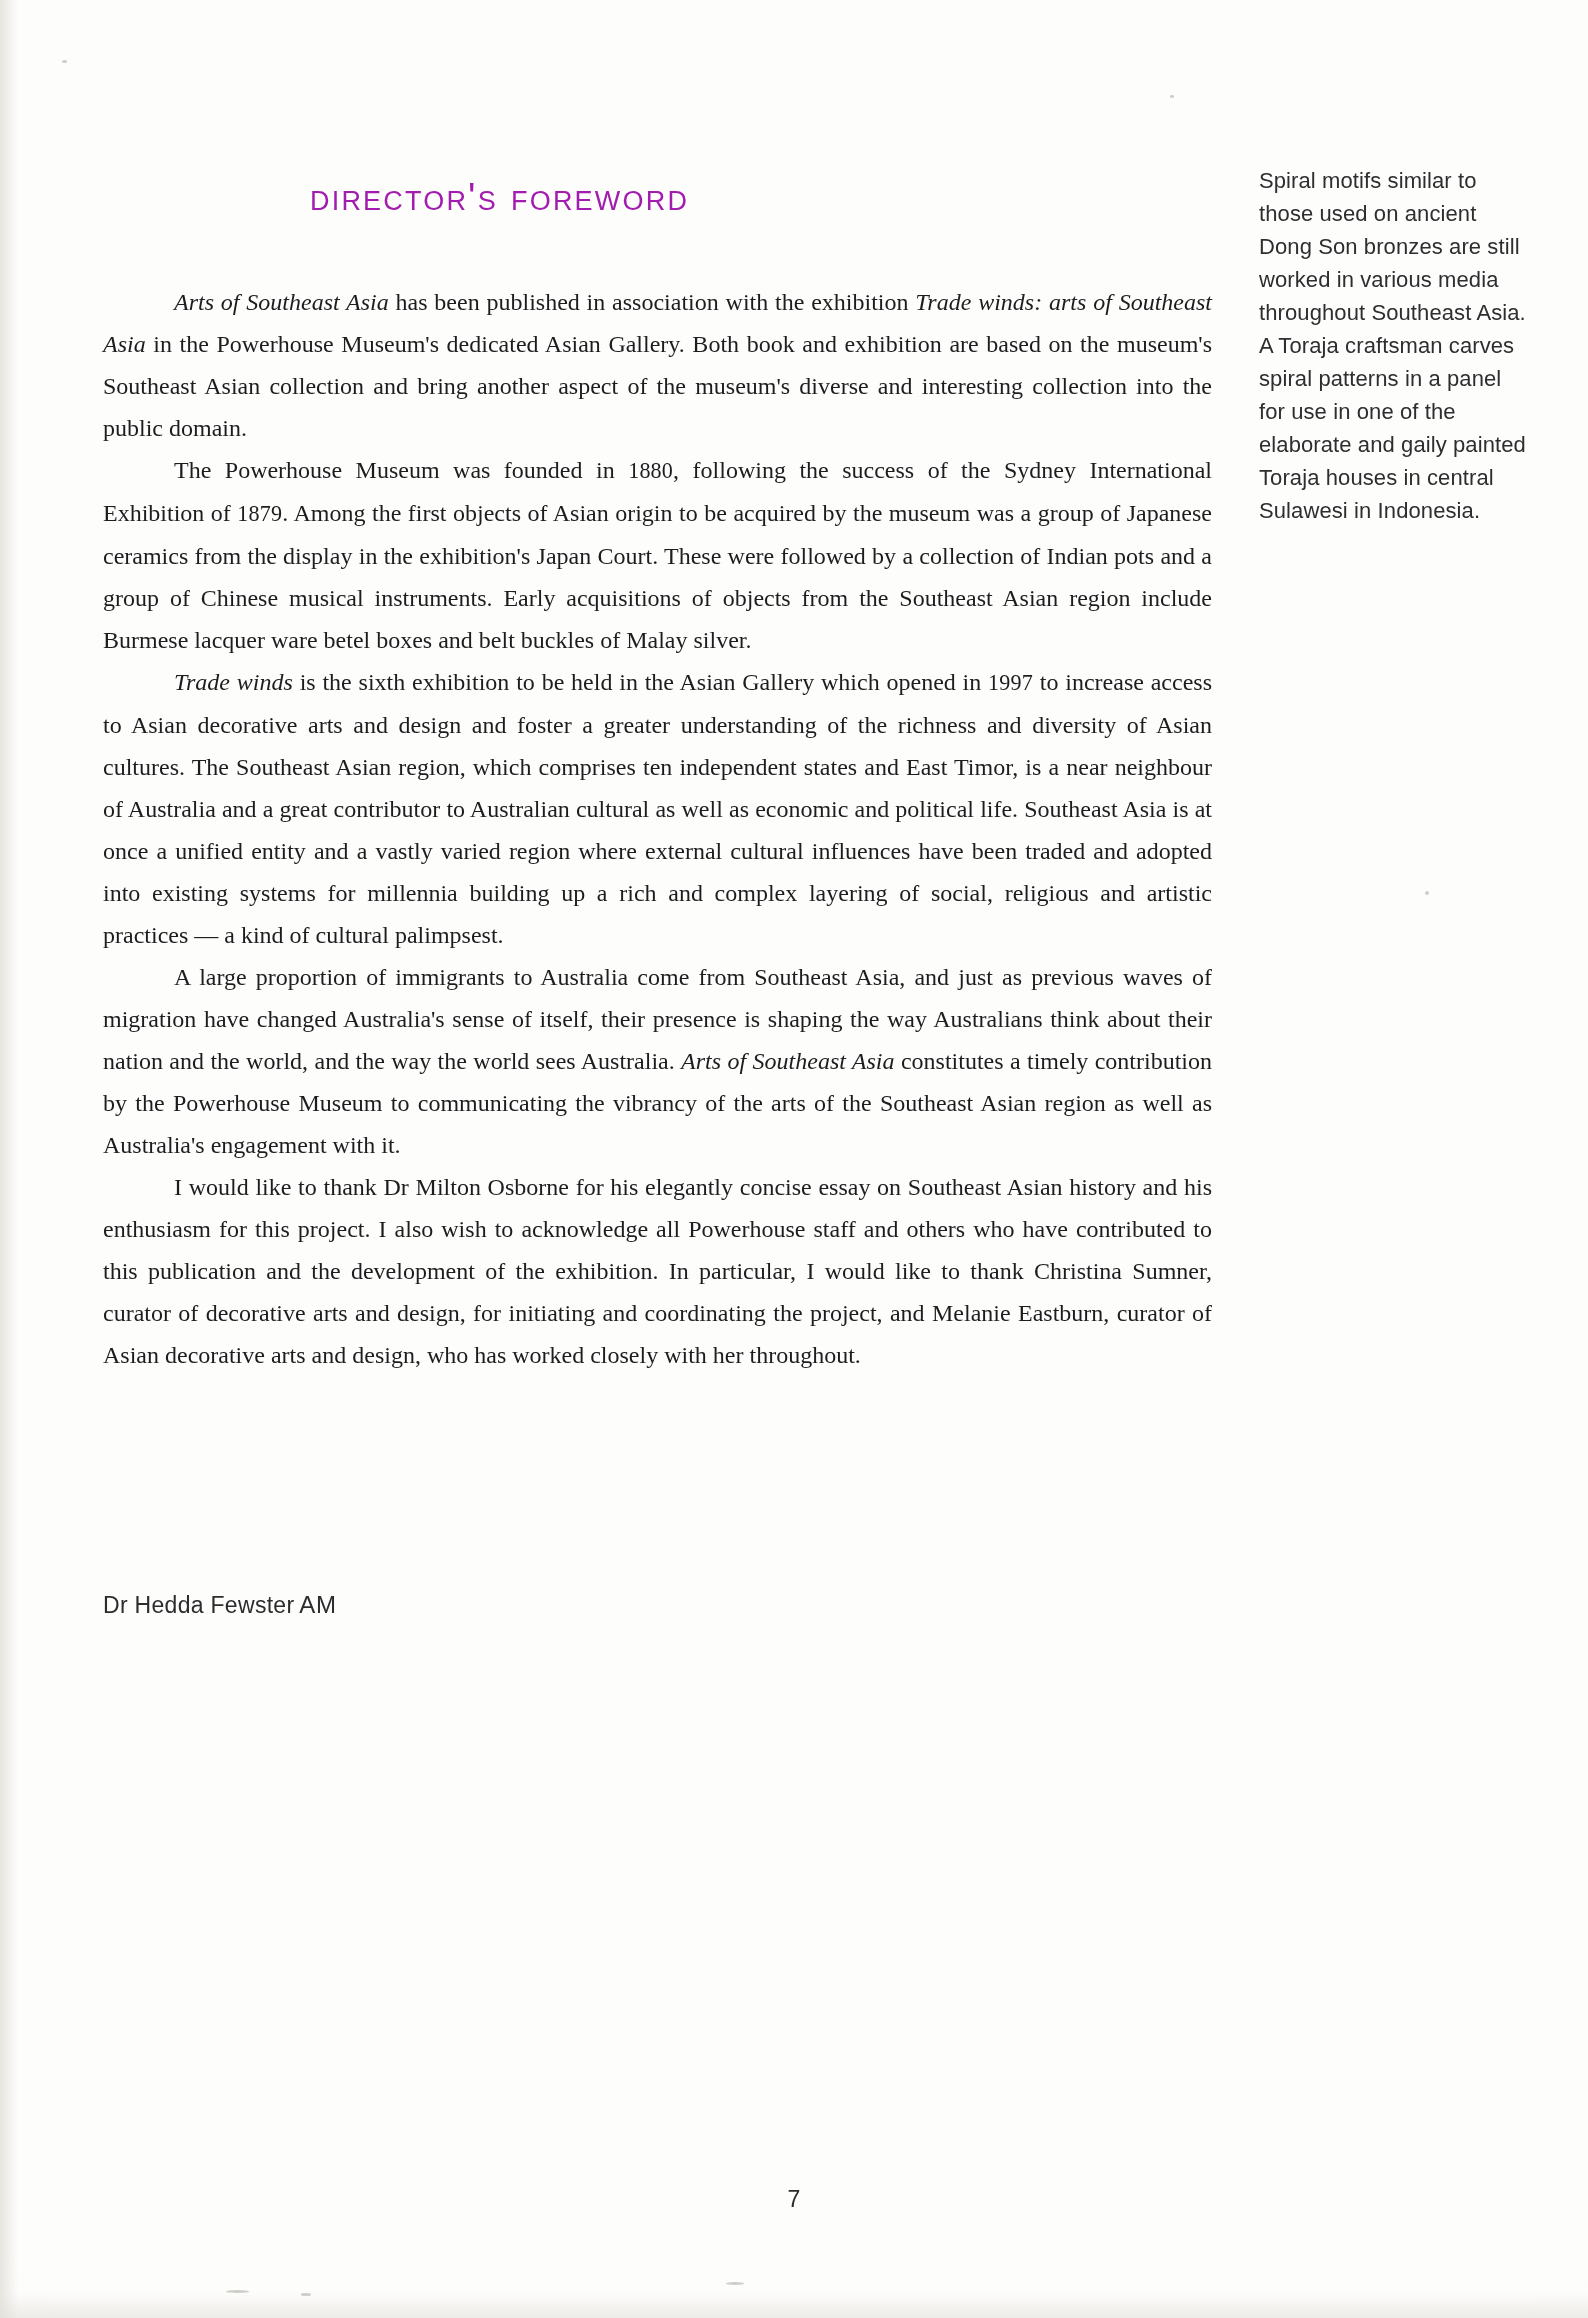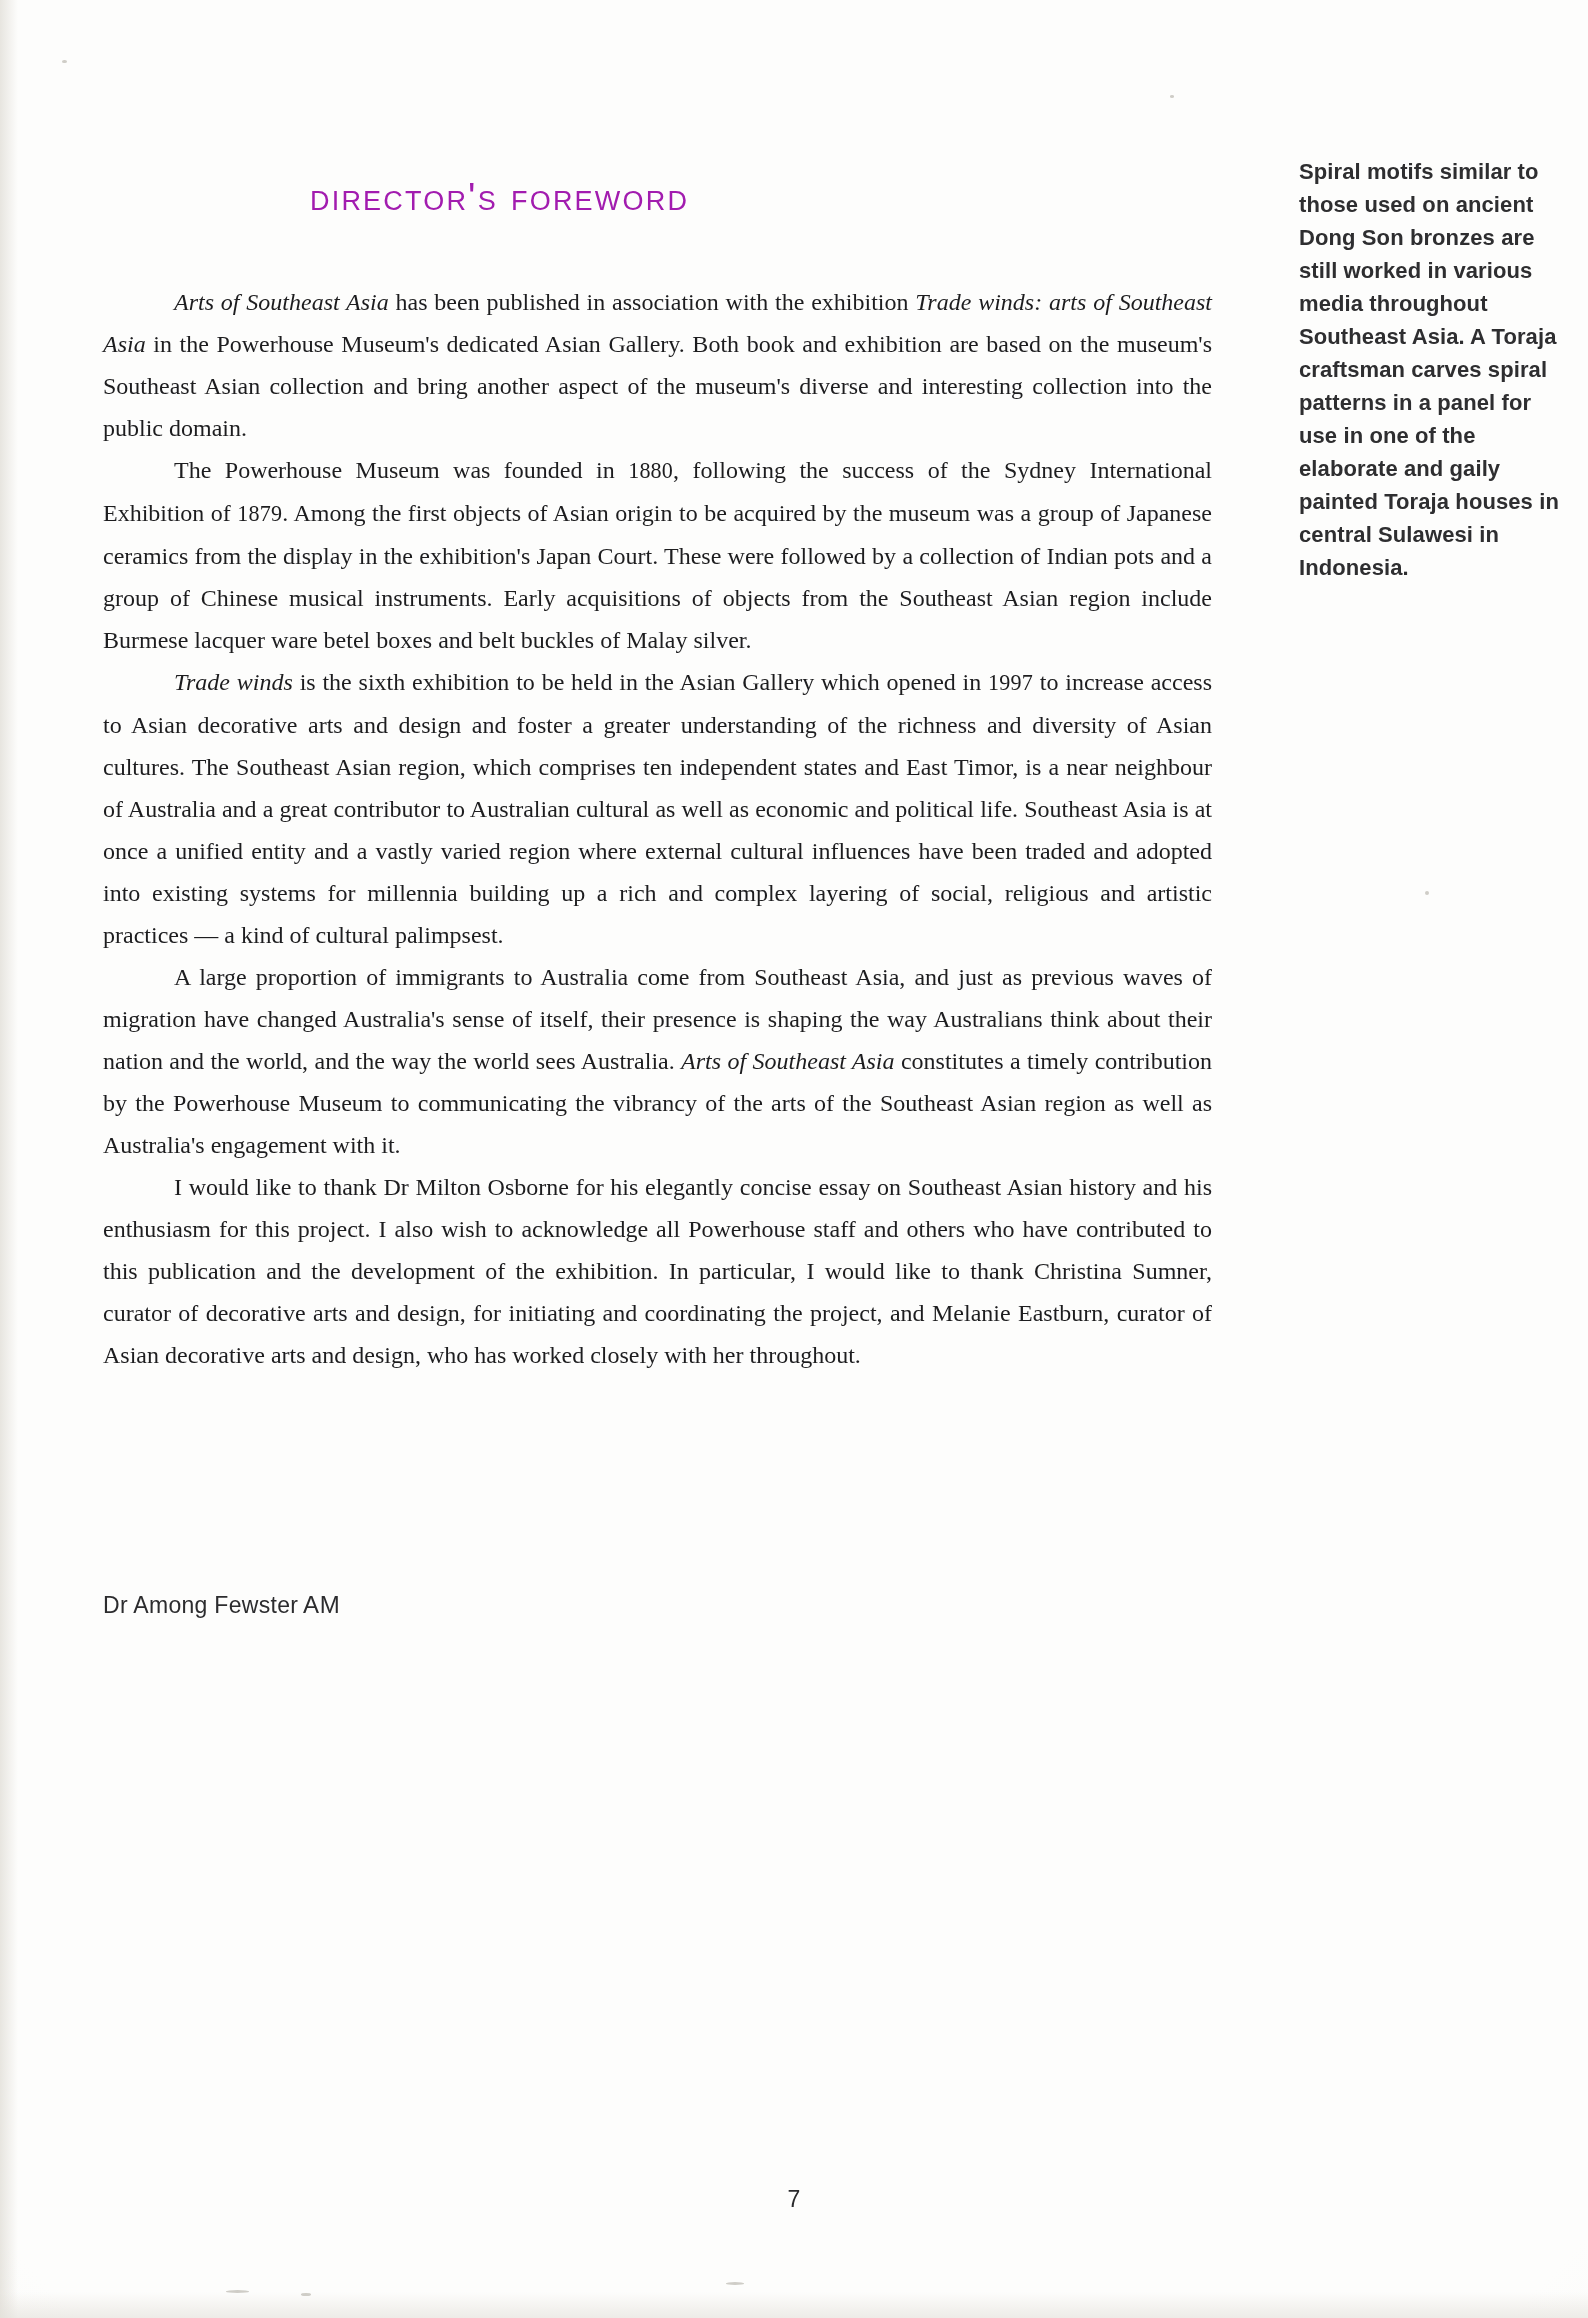--- a/index.html
+++ b/index.html
@@ -107,26 +107,25 @@
   #signature .post-nominal {
     font-size: 24px;
     letter-spacing: 0.8px;
     margin-left: 4.8px;
   }
 
   
   #sidebar {
     position: absolute;
     left: 1259px;
-    top: 155px;
+    top: 164px;
     width: 271px;
     font-family: "Liberation Sans", sans-serif;
-    font-weight: 700;
+    font-weight: 400;
     color: #2e2e30;
-    margin-left: 40px;
   }
 
   #caption-text {
     font-size: 22px;
     line-height: 33px;
     letter-spacing: 0.1px;
   }
 
   #credit-text {
     margin-top: 20.6px;
@@ -177,21 +176,21 @@
 
   <div id="body-column">
       <p id="para-1"><em>Arts of Southeast Asia</em><span> has been published in association with the exhibition </span><em>Trade winds: arts of Southeast Asia</em><span> in the Powerhouse Museum's dedicated Asian Gallery. Both book and exhibition are based on the museum's Southeast Asian collection and bring another aspect of the museum's diverse and interesting collection into the public domain.</span></p>
       <p id="para-2"><span>The Powerhouse Museum was founded in </span><span class="osf">1880</span><span>, following the success of the Sydney International Exhibition of </span><span class="osf">1879</span><span>. Among the first objects of Asian origin to be acquired by the museum was a group of Japanese ceramics from the display in the exhibition's Japan Court. These were followed by a collection of Indian pots and a group of Chinese musical instruments. Early acquisitions of objects from the Southeast Asian region include Burmese lacquer ware betel boxes and belt buckles of Malay silver.</span></p>
       <p id="para-3"><em>Trade winds</em><span> is the sixth exhibition to be held in the Asian Gallery which opened in </span><span class="osf">1997</span><span> to increase access to Asian decorative arts and design and foster a greater understanding of the richness and diversity of Asian cultures. The Southeast Asian region, which comprises ten independent states and East Timor, is a near neighbour of Australia and a great contributor to Australian cultural as well as economic and political life. Southeast Asia is at once a unified entity and a vastly varied region where external cultural influences have been traded and adopted into existing systems for millennia building up a rich and complex layering of social, religious and artistic practices — a kind of cultural palimpsest.</span></p>
       <p id="para-4"><span>A large proportion of immigrants to Australia come from Southeast Asia, and just as previous waves of migration have changed Australia's sense of itself, their presence is shaping the way Australians think about their nation and the world, and the way the world sees Australia. </span><em>Arts of Southeast Asia</em><span> constitutes a timely contribution by the Powerhouse Museum to communicating the vibrancy of the arts of the Southeast Asian region as well as Australia's engagement with it.</span></p>
       <p id="para-5"><span>I would like to thank Dr Milton Osborne for his elegantly concise essay on Southeast Asian history and his enthusiasm for this project. I also wish to acknowledge all Powerhouse staff and others who have contributed to this publication and the development of the exhibition. In particular, I would like to thank Christina Sumner, curator of decorative arts and design, for initiating and coordinating the project, and Melanie Eastburn, curator of Asian decorative arts and design, who has worked closely with her throughout.</span></p>
     </div>
 
   <div id="signature">
-    <span>Dr Among Fewster</span><span class="post-nominal">AM</span>
+    <span>Dr Hedda Fewster</span><span class="post-nominal">AM</span>
   </div>
 
   <aside id="sidebar">
     <div id="caption-text">Spiral motifs similar to those used on ancient Dong Son bronzes are still worked in various media throughout Southeast Asia. A Toraja craftsman carves spiral patterns in a panel for use in one of the elaborate and gaily painted Toraja houses in central Sulawesi in Indonesia.</div>
   </aside>
 
   <div id="page-number">7</div>
 
 </div>
 

